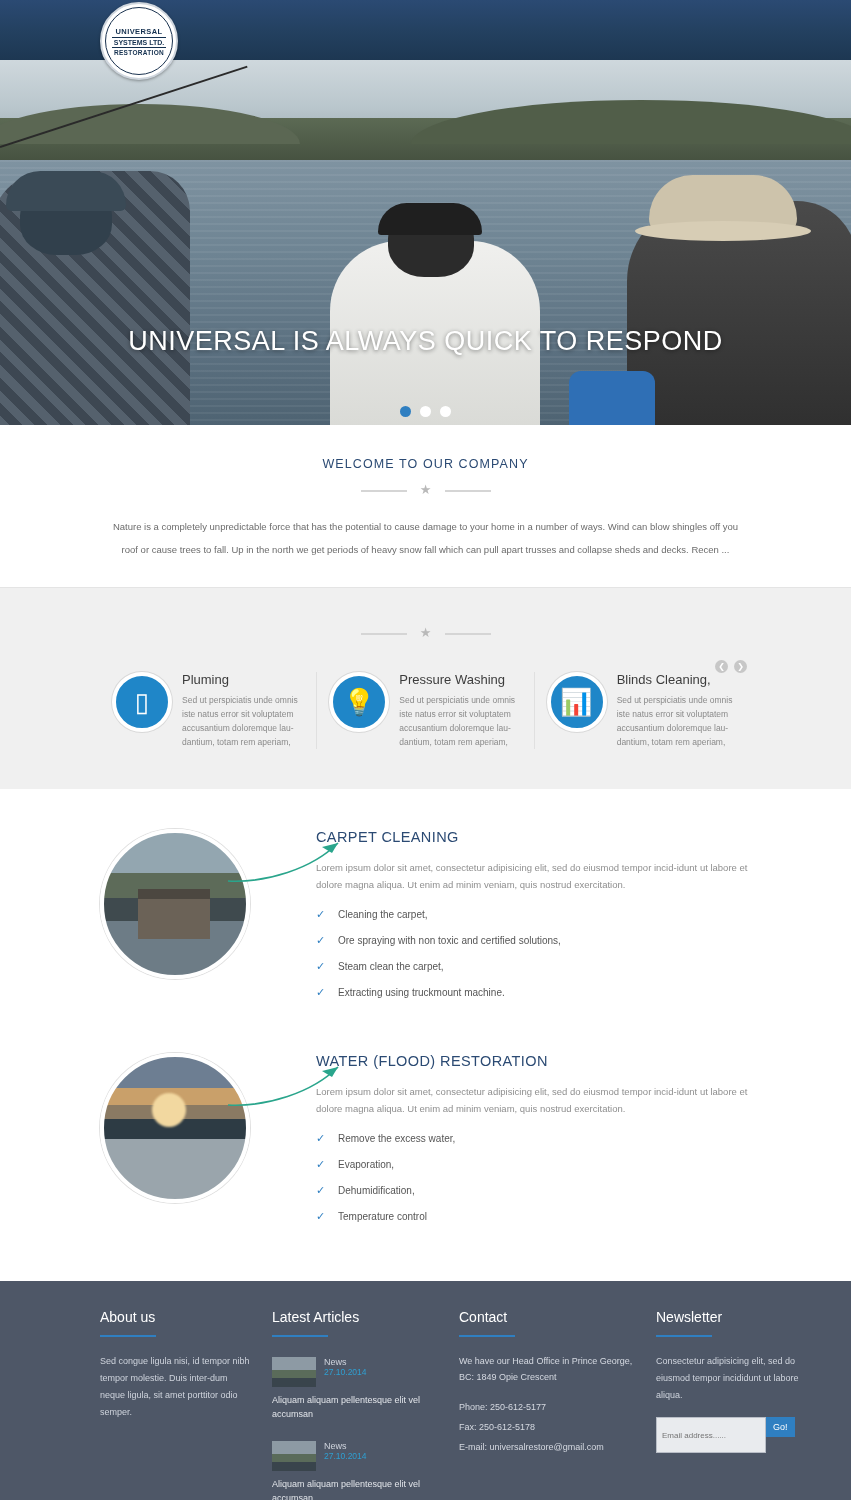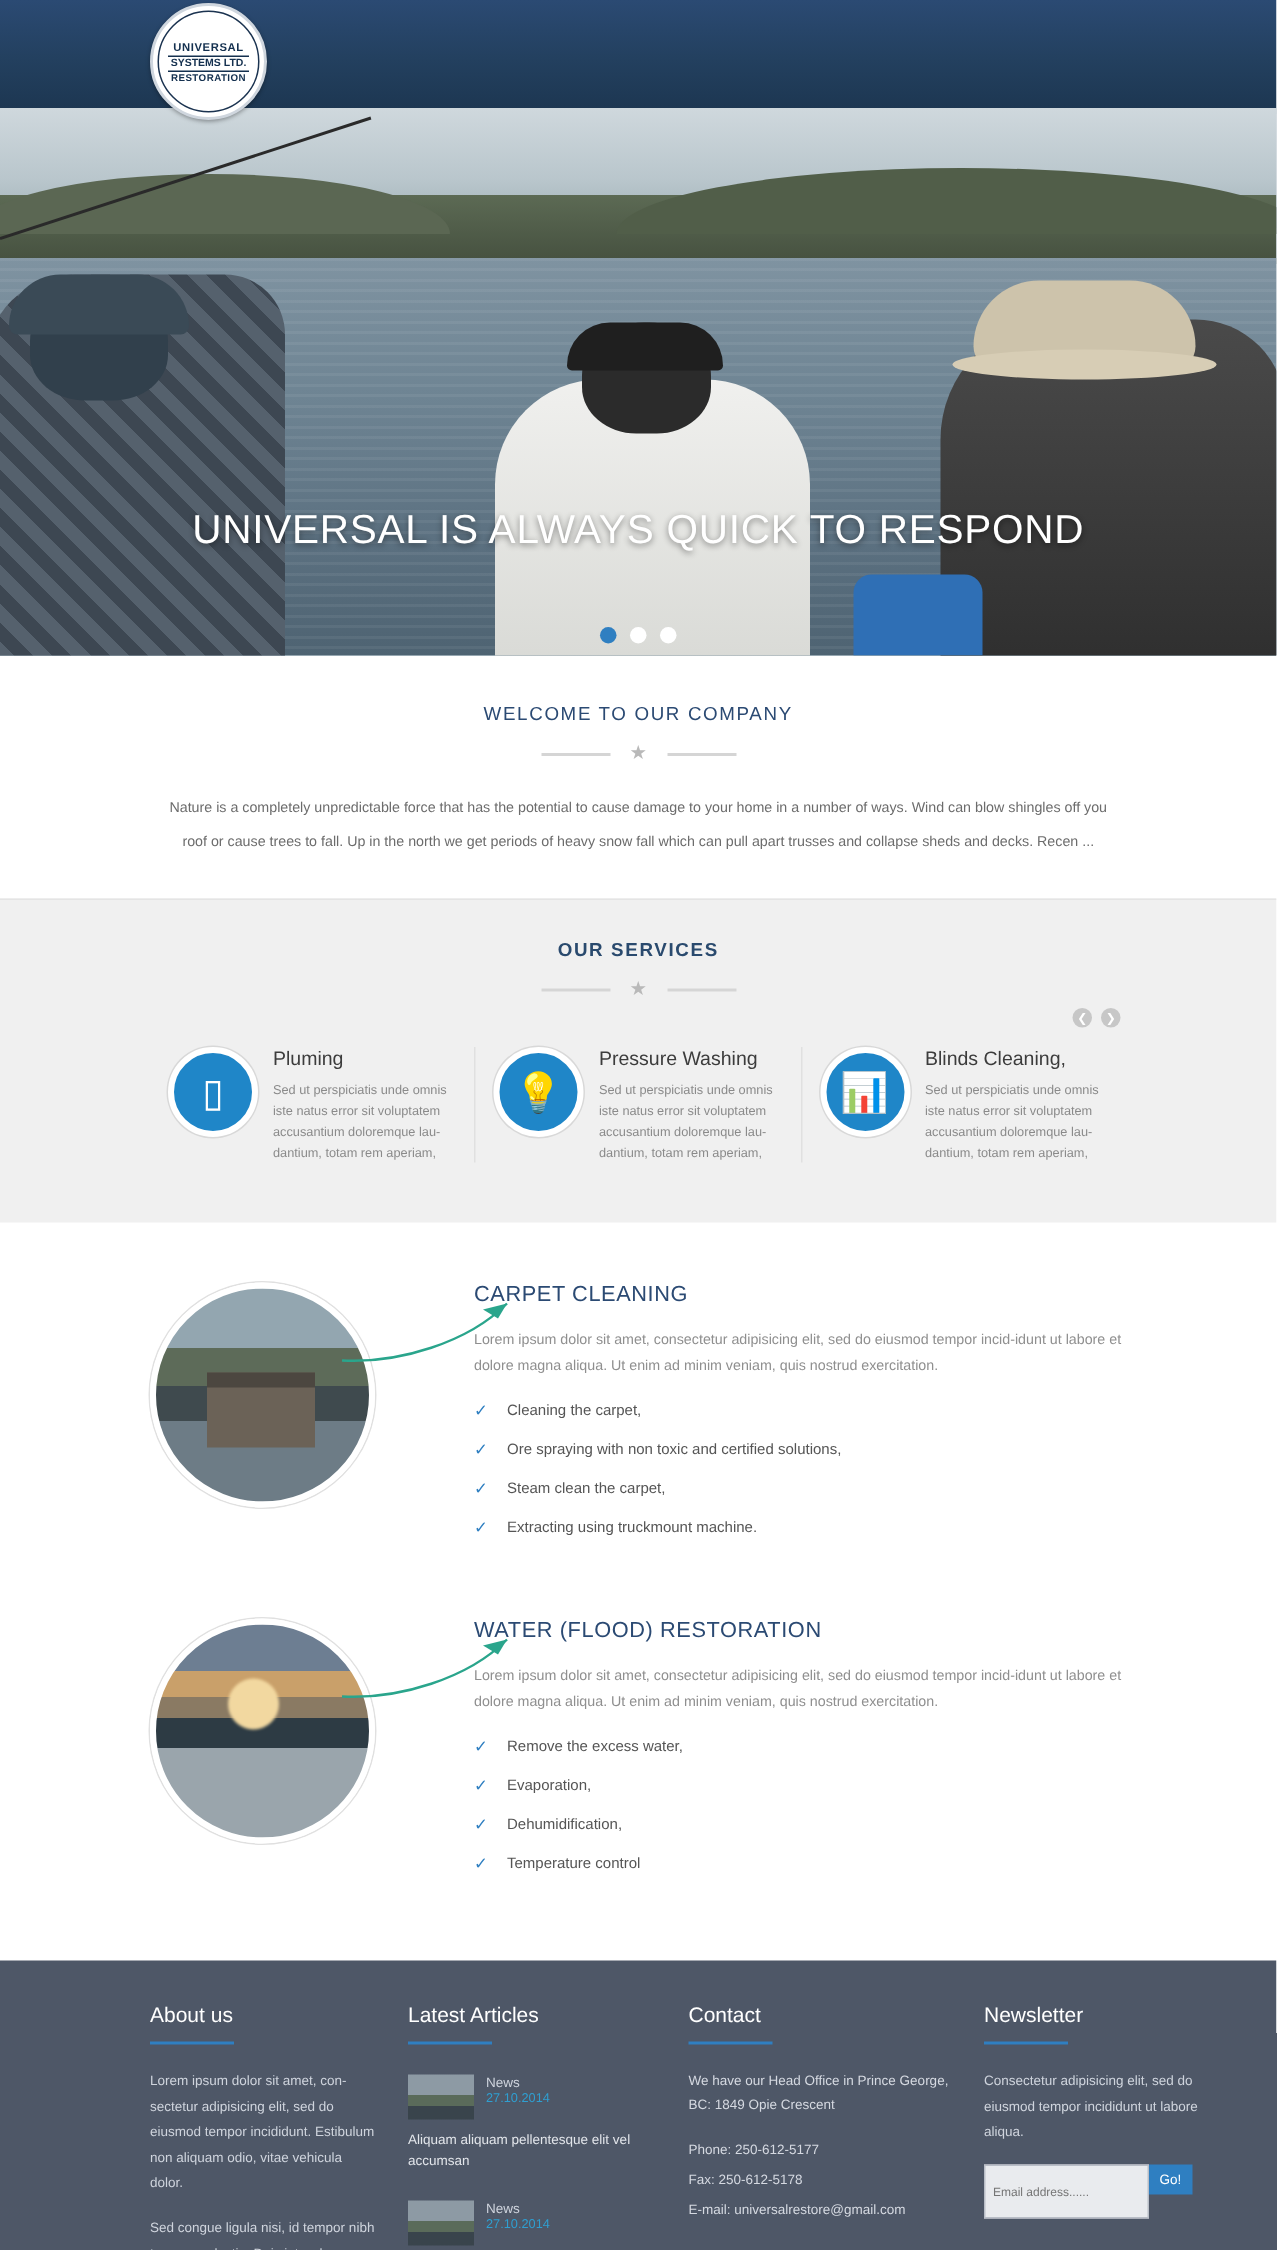--- a/index.html
+++ b/index.html
@@ -6,21 +6,21 @@
   html, body {
     width: 851px;
     background: #ffffff;
     font-family: "Liberation Sans", sans-serif;
     color: #555;
   }
   .page { width: 851px; position: relative; overflow: hidden; }
 
   
   .header {
-    height: 72px;
+    height: 60px;
     background: linear-gradient(to bottom, #2b4a73 0%, #23405f 55%, #1d3752 100%);
     position: relative;
     display: flex;
     align-items: center;
   }
   .header:after{
     content:""; position:absolute; left:0; right:0; bottom:-4px; height:4px;
     background:#e9e9e9;
   }
   .logo {
@@ -334,21 +334,20 @@
   <div class="welcome">
     <div class="sec-title">WELCOME TO OUR COMPANY</div>
     <div class="divider">
       <span>★</span>
     </div>
     <p>Nature is a completely unpredictable force that has the potential to cause damage to your home in a number of ways. Wind can blow shingles off you roof or cause trees to fall. Up in the north we get periods of heavy snow fall which can pull apart trusses and collapse sheds and decks. Recen ...</p>
   </div>
 
   <div class="services">
     <div class="head">
-      <div class="sec-title dark">OUR SERVICES</div>
       <div class="divider">
         <span>★</span>
       </div>
     </div>
     <div class="arrows">
       <div class="arrow">❮</div>
       <div class="arrow">❯</div>
     </div>
 
     <div class="svc-row">
@@ -413,21 +412,20 @@
         <li><span class="ck">✓</span><span>Dehumidification,</span></li>
         <li><span class="ck">✓</span><span>Temperature control</span></li>
       </ul>
     </div>
   </div>
 
   <div class="footer">
     <div class="fcol" style="flex:0 0 150px">
       <h4>About us</h4>
       <div class="fline"></div>
-      <p>Lorem ipsum dolor sit amet, con-sectetur adipisicing elit, sed do eiusmod tempor incididunt. Estibulum non aliquam odio, vitae vehicula dolor.</p>
       <p>Sed congue ligula nisi, id tempor nibh tempor molestie. Duis inter-dum neque ligula, sit amet  porttitor odio semper.</p>
     </div>
 
     <div class="fcol" style="flex:0 0 165px">
       <h4>Latest Articles</h4>
       <div class="fline"></div>
       <div class="article">
         <div class="art-thumb"></div>
         <div class="art-meta">
           <div class="cat">News</div>

